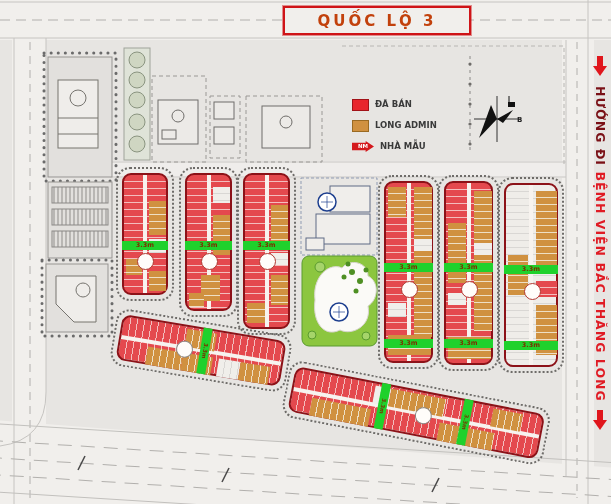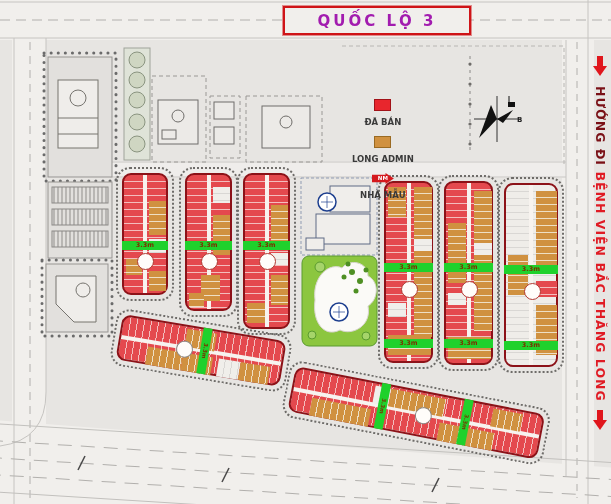--- a/index.html
+++ b/index.html
@@ -30,25 +30,25 @@
   .gbar-v{position:absolute;top:-2px;bottom:-2px;width:9px;background:#1fd12c;z-index:3;
         font-size:5.5px;color:#7a3200;font-weight:bold;writing-mode:vertical-rl;text-align:center;line-height:9px;}
   .badge{position:absolute;width:17px;height:17px;border-radius:50%;background:#fffdfa;z-index:4;box-sizing:border-box;}
   .badge.rd{border:1.5px solid #b03a33;}
   .badge.gy{border:1.5px solid #8a8886;}
 
   
   .hwy{position:absolute;left:283px;top:6px;width:184px;height:25px;z-index:6;
        background:#f1efec;border:2px solid #cf1418;box-shadow:0 0 0 1px rgba(207,20,24,.45);
        display:flex;align-items:center;justify-content:center;
-       color:#a21caf;font-weight:bold;font-size:15px;letter-spacing:3px;}
+       color:#c2410c;font-weight:bold;font-size:15px;letter-spacing:3px;}
 
   
   .legend{position:absolute;left:352px;top:99px;z-index:6;display:flex;flex-direction:column;gap:9px;}
-  .lg-row{display:flex;align-items:center;gap:6px;font-size:8.5px;font-weight:600;color:#3a3a3a;flex-direction:column;}
+  .lg-row{display:flex;gap:6px;font-size:8.5px;font-weight:600;color:#3a3a3a;}
   .sw{width:15px;height:10px;display:inline-block;}
   .sw-sold{background:#e8262d;border:1px solid #a21218;}
   .sw-admin{background:#d09140;border:1px solid #9a6a22;}
   .nm-ic{width:22px;height:11px;background:#d4191d;color:#fff;font-size:5.5px;font-weight:bold;
          line-height:11px;text-align:center;
          clip-path:polygon(0 15%,62% 15%,62% 0,100% 50%,62% 100%,62% 85%,0 85%);}
 
   
   .dir{position:absolute;right:0px;top:56px;width:22px;height:412px;z-index:6;
        display:flex;flex-direction:column;align-items:center;}

